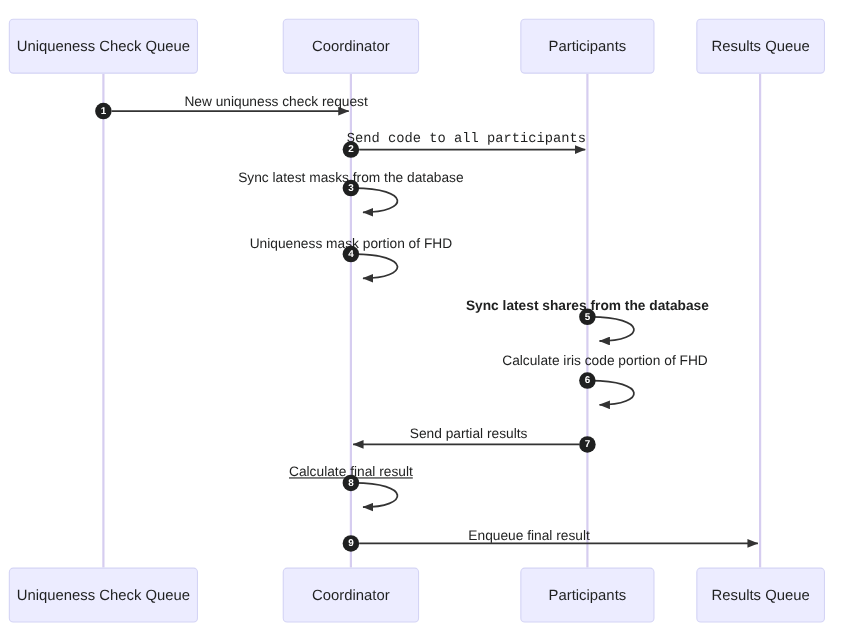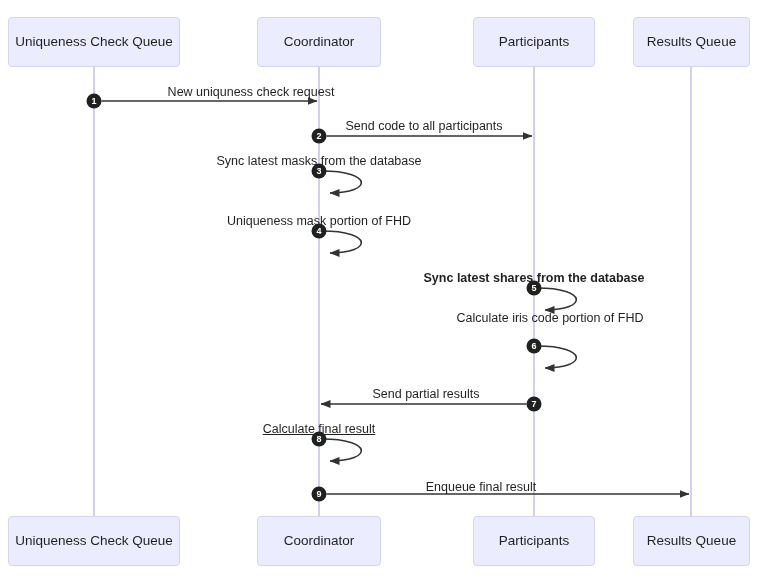--- a/index.html
+++ b/index.html
@@ -122,25 +122,25 @@
       </div>
       <div class="actor-box" style="left: 473px; top: 516px; width: 122px; height: 50px;">
         <span class="actor-label">Participants</span>
       </div>
       <div class="actor-box" style="left: 633px; top: 516px; width: 117px; height: 50px;">
         <span class="actor-label">Results Queue</span>
       </div>
     </div>
   <div id="msg-labels">
       <div class="msg-label" style="left: 206px; top: 86px; margin-left: 45px;">New uniquness check request</div>
-      <div class="msg-label" style="left: 424px; top: 120px;">Send code to all participants</div>
+      <div class="msg-label" style="left: 424px; top: 120px; font-family: Liberation Mono, monospace;">Send code to all participants</div>
       <div class="msg-label" style="left: 319px; top: 155px;">Sync latest masks from the database</div>
       <div class="msg-label" style="left: 319px; top: 215px;">Uniqueness mask portion of FHD</div>
       <div class="msg-label" style="left: 534px; top: 272px; font-weight: bold;">Sync latest shares from the database</div>
-      <div class="msg-label" style="left: 534px; top: 312px; padding-left: 32px;">Calculate iris code portion of FHD</div>
+      <div class="msg-label" style="left: 534px; top: 322px; padding-left: 32px;">Calculate iris code portion of FHD</div>
       <div class="msg-label" style="left: 426px; top: 388px;">Send partial results</div>
       <div class="msg-label" style="left: 319px; top: 423px; text-decoration: underline;">Calculate final result</div>
       <div class="msg-label" style="left: 481px; top: 481px;">Enqueue final result</div>
     </div>
   <div id="msg-nums">
       <div class="seq-num" style="left: 94px; top: 101px;">1</div>
       <div class="seq-num" style="left: 319px; top: 136px;">2</div>
       <div class="seq-num" style="left: 319px; top: 171px;">3</div>
       <div class="seq-num" style="left: 319px; top: 231px;">4</div>
       <div class="seq-num" style="left: 534px; top: 288px;">5</div>

